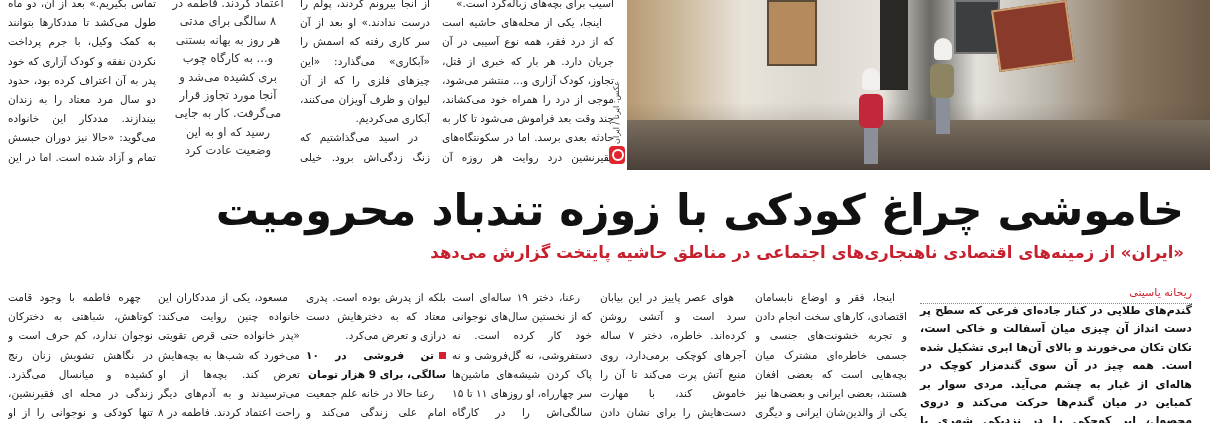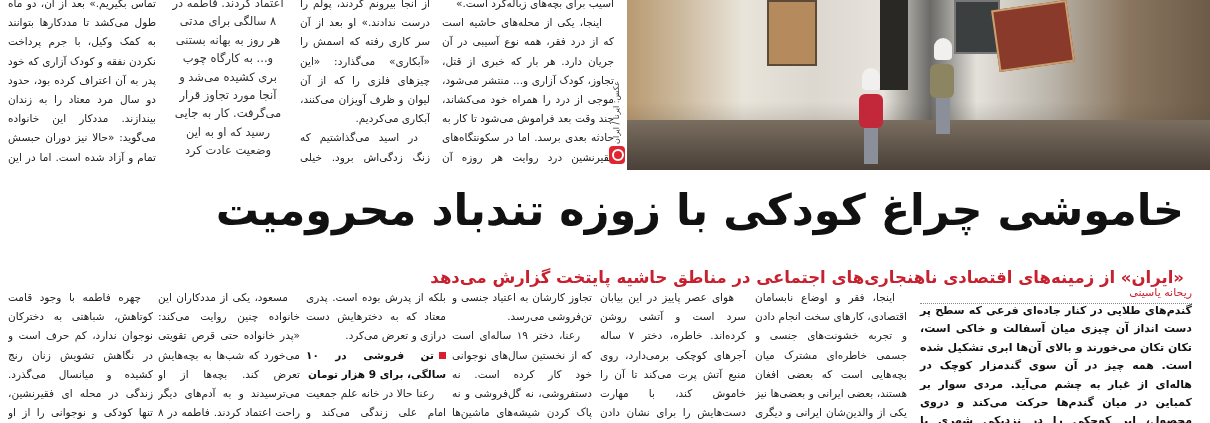--- a/index.html
+++ b/index.html
@@ -59,21 +59,20 @@
   .headline {
     position:absolute; right:26px; top:185px; direction:rtl;
     font-family:"DejaVu Sans", sans-serif; font-weight:bold;
     font-size:43px; line-height:50px; color:#111; white-space:nowrap;
     letter-spacing:-1px;
   }
   .subhead {
     position:absolute; right:26px; top:243px; direction:rtl;
     font-size:16.5px; font-weight:bold; color:#c8202e; white-space:nowrap;
     letter-spacing:-0.4px;
-    margin-top:25px;
   }
   .byline {
     position:absolute; left:920px; top:286px; width:272px; direction:rtl;
     font-size:11px; color:#c8202e; border-bottom:1px dotted #888; padding-bottom:4px;
   }
   .lead {
     position:absolute; left:920px; top:302px; width:272px; direction:rtl; text-align:justify;
     font-size:11px; line-height:18.4px; font-weight:bold; color:#111;
   }
 </style>
@@ -129,21 +128,20 @@
 
 <div class="col" style="left:755px; top:288px; width:152px; height:140px;">
   <p>اینجا، فقر و اوضاع نابسامان اقتصادی، کارهای سخت انجام دادن و تجربه خشونت‌های جنسی و جسمی خاطره‌ای مشترک میان بچه‌هایی است که بعضی افغان هستند، بعضی ایرانی و بعضی‌ها نیز یکی از والدین‌شان ایرانی و دیگری افغان است. مدیرعامل سازمان خدمات اجتماعی شهرداری تهران به تازگی با اعلام نتایج یک</p>
 </div>
 
 <div class="col" style="left:600px; top:288px; width:146px; height:140px;">
   <p>هوای عصر پاییز در این بیابان سرد است و آتشی روشن کرده‌اند. خاطره، دختر ۷ ساله آجرهای کوچکی برمی‌دارد، روی منبع آتش پرت می‌کند تا آن را خاموش کند، با مهارت دست‌هایش را برای نشان دادن نحوه کارش تکان می‌دهد و می‌گوید: «ما هم آجر می‌زدیم. آجرها را برمی‌داشتیم اینجوری، اینجوری، خانه به</p>
 </div>
 
 <div class="col" style="left:452px; top:288px; width:140px; height:140px;">
-  <p style="text-indent:0;">تجاوز کارشان به اعتیاد جنسی و تن‌فروشی می‌رسد.</p>
   <p>رعنا، دختر ۱۹ ساله‌ای است که از نخستین سال‌های نوجوانی خود کار کرده است. نه دستفروشی، نه گل‌فروشی و نه پاک کردن شیشه‌های ماشین‌ها سر چهارراه، او روزهای ۱۱ تا ۱۵ سالگی‌اش را در کارگاه قطعه‌سازی</p>
 </div>
 
 <div class="col" style="left:306px; top:288px; width:140px; height:140px;">
   <p style="text-indent:0;">بلکه از پدرش بوده است. پدری معتاد که به دخترهایش دست درازی و تعرض می‌کرد.</p>
   <span class="sub">تن فروشی در ۱۰ سالگی، برای 9 هزار تومان</span>
   <p>رعنا حالا در خانه علم جمعیت امام علی زندگی می‌کند و کارهای ساختمان را انجام می‌دهد، او می‌گوید: «الان خواهرم مشکلی دارد</p>
 </div>
 
 <div class="col" style="left:158px; top:288px; width:142px; height:140px;">

